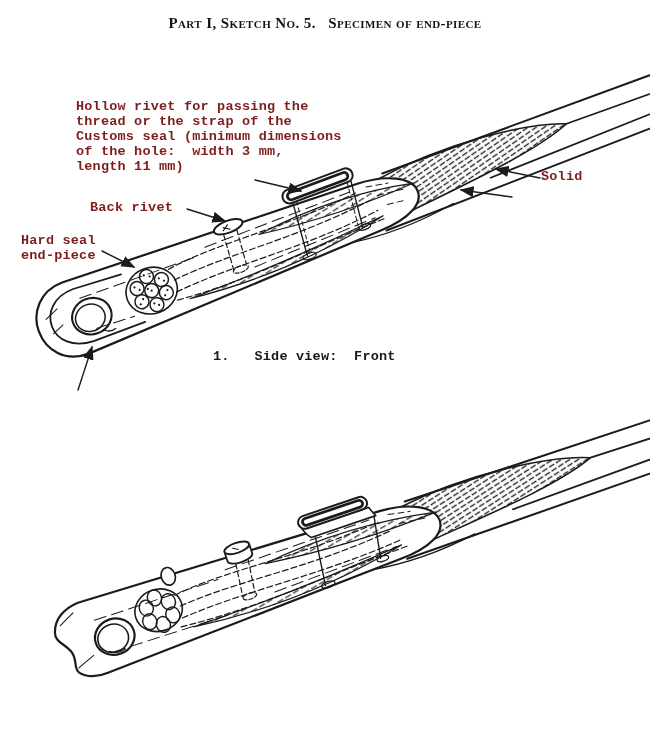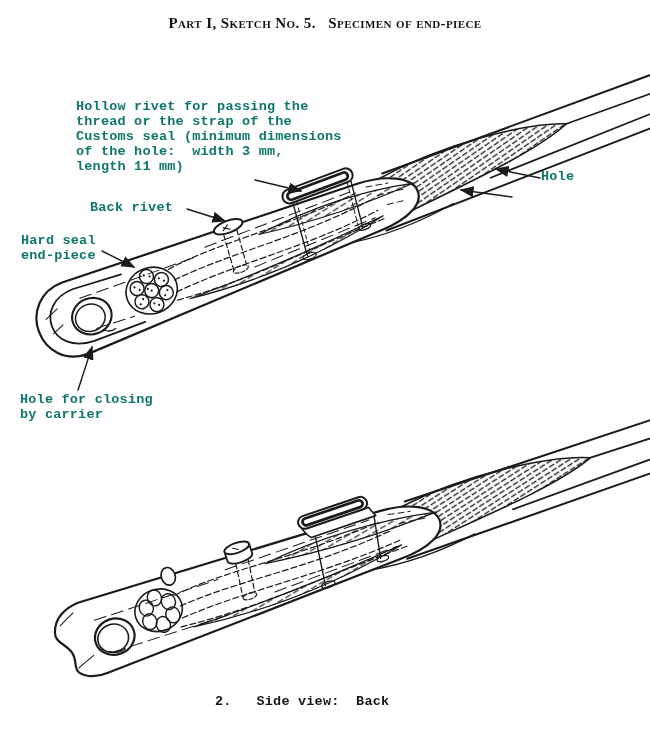--- a/index.html
+++ b/index.html
@@ -11,21 +11,21 @@
   .art{position:absolute;left:0;top:0;width:650px;height:734px;}
   .doc-title{
     position:absolute;left:0;top:15px;width:650px;text-align:center;
     font-family:"Liberation Serif",serif;font-variant:small-caps;
     font-weight:bold;font-size:15px;letter-spacing:.4px;white-space:pre;
     color:#141414;
   }
   .label{
     position:absolute;white-space:pre;
     font:bold 13.5px/15px "Liberation Mono",monospace;
-    letter-spacing:.2px;color:#0f766e;
+    letter-spacing:.2px;color:#7f1d1d;
   }
   .caption{
     position:absolute;white-space:pre;
     font:bold 13.5px/15px "Liberation Mono",monospace;
     letter-spacing:.2px;color:#181818;
   }
 </style>
 </head>
 <body>
 
@@ -210,21 +210,19 @@
 thread or the strap of the
 Customs seal (minimum dimensions
 of the hole:  width 3 mm,
 length 11 mm)</div>
 
   <div class="label" style="left:90px;top:200px">Back rivet</div>
 
   <div class="label" style="left:21px;top:233px">Hard seal
 end-piece</div>
 
-  <div class="label" style="left:541px;top:169px">Hole</div>
-
-
-  <div class="label" style="left:20px;top:392px">Hole for closing
-by carrier</div>
-
-
-  <div class="caption" style="left:215px;top:694px">2.   Side view:  Back</div>
+  <div class="label" style="left:541px;top:169px">Solid</div>
+
+
+
+  <div class="caption" style="left:213px;top:349px">1.   Side view:  Front</div>
+
 </div>
 
 </body></html>

